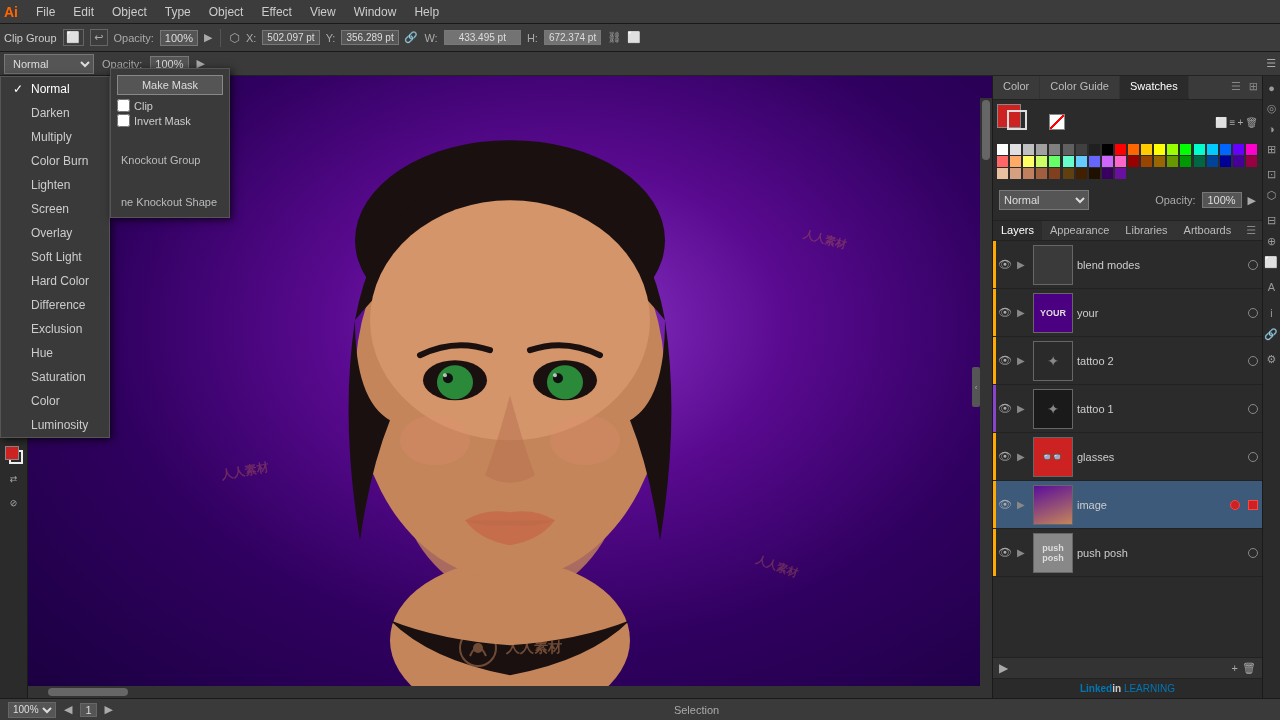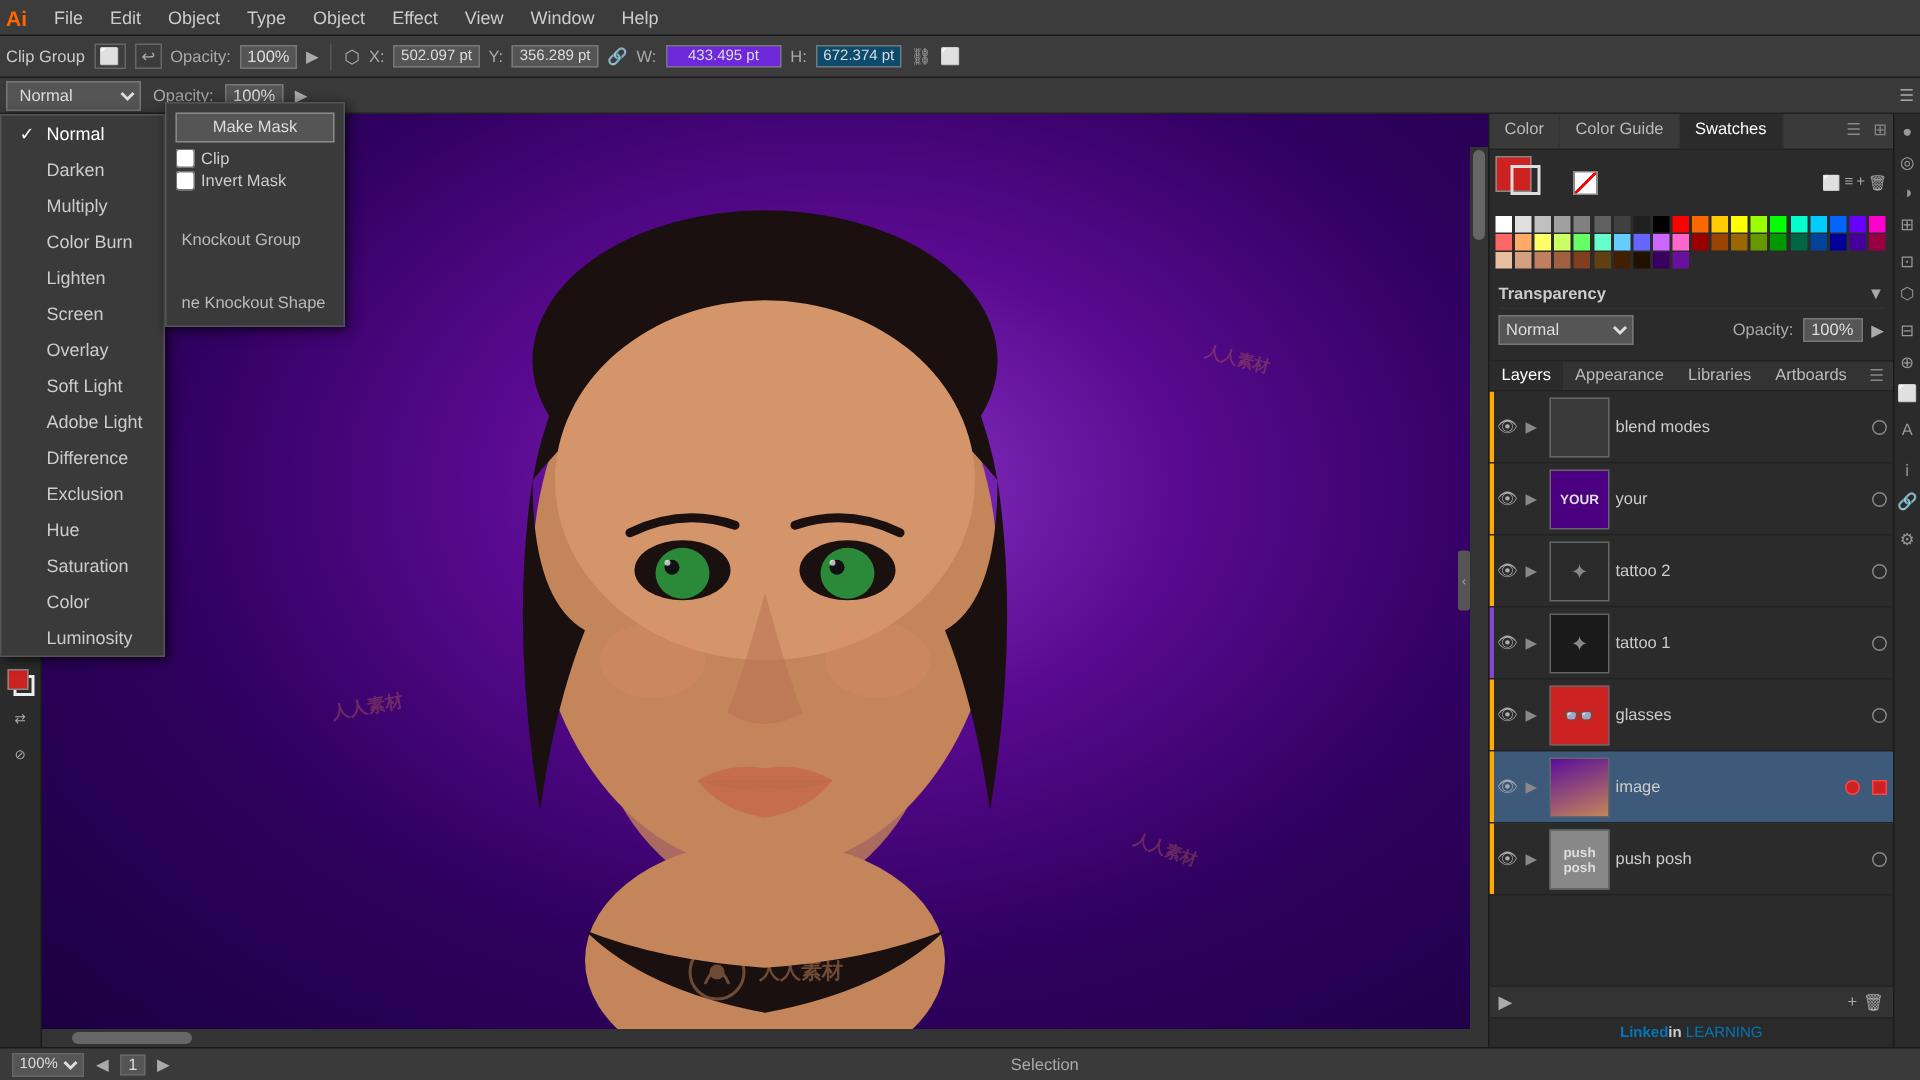--- a/index.html
+++ b/index.html
@@ -212,23 +212,23 @@
   <span style="color:#ddd;background:#555;border:1px solid #777;padding:1px 4px;">100%</span>
   <span style="color:#aaa;cursor:pointer;">▶</span>
   <div class="separator"></div>
   <span style="color:#aaa;cursor:pointer;font-size:12px;">⬡</span>
   <span style="color:#aaa;">X:</span>
   <span style="color:#ddd;background:#555;border:1px solid #777;padding:1px 4px;font-size:10px;">502.097 pt</span>
   <span style="color:#aaa;">Y:</span>
   <span style="color:#ddd;background:#555;border:1px solid #777;padding:1px 4px;font-size:10px;">356.289 pt</span>
   <span style="color:#aaa;cursor:pointer;">🔗</span>
   <span style="color:#aaa;">W:</span>
-  <span style="color:#ddd;background:#6d28d9;border:1px solid #777;padding:1px 14px;font-size:10px;">433.495 pt</span>
+  <span style="color:#ddd;background:#737373;border:1px solid #777;padding:1px 14px;font-size:10px;">433.495 pt</span>
   <span style="color:#aaa;">H:</span>
-  <span style="color:#ddd;background:#0c4a6e;border:1px solid #777;padding:1px 4px;font-size:10px;">672.374 pt</span>
+  <span style="color:#ddd;background:#737373;border:1px solid #777;padding:1px 4px;font-size:10px;">672.374 pt</span>
   <span style="color:#aaa;cursor:pointer;">⛓</span>
   <span style="color:#aaa;cursor:pointer;">⬜</span>
 </div>
 
 <div id="toolbar2">
   <select class="blend-select">
     <option>Normal</option>
   </select>
   <span class="opacity-label">Opacity:</span>
   <span class="opacity-val" style="background:#555;border:1px solid #777;padding:1px 4px;color:#ddd;">100%</span>
@@ -264,21 +264,21 @@
   <div class="bd-item">
     <span class="check"></span>
     <span>Overlay</span>
   </div>
   <div class="bd-item">
     <span class="check"></span>
     <span>Soft Light</span>
   </div>
   <div class="bd-item">
     <span class="check"></span>
-    <span>Adobe Light</span>
+    <span>Hard Color</span>
   </div>
   <div class="bd-item">
     <span class="check"></span>
     <span>Difference</span>
   </div>
   <div class="bd-item">
     <span class="check"></span>
     <span>Exclusion</span>
   </div>
   <div class="bd-item">
@@ -502,24 +502,20 @@
           <div class="swatch" style="background: rgb(128, 64, 32);"></div>
           <div class="swatch" style="background: rgb(96, 64, 16);"></div>
           <div class="swatch" style="background: rgb(64, 32, 0);"></div>
           <div class="swatch" style="background: rgb(32, 16, 0);"></div>
           <div class="swatch" style="background: rgb(58, 0, 96);"></div>
           <div class="swatch" style="background: rgb(106, 16, 160);"></div>
         </div>
     </div>
 
     <div id="trans-panel">
-      <div style="display:flex;align-items:center;border-bottom:1px solid #333;padding-bottom:3px;margin-bottom:4px;">
-        <span style="color:#ccc;font-size:11px;font-weight:bold;flex:1;">Transparency</span>
-        <span style="color:#aaa;cursor:pointer;font-size:11px;">▼</span>
-      </div>
       <div class="trans-row">
         <select>
           <option>Normal</option>
         </select>
         <span style="color:#aaa;font-size:11px;margin-left:auto;">Opacity:</span>
         <span style="background:#555;border:1px solid #777;color:#ddd;width:40px;padding:1px 4px;text-align:center;font-size:11px;">100%</span>
         <span class="arrow-btn">▶</span>
       </div>
     </div>
 

